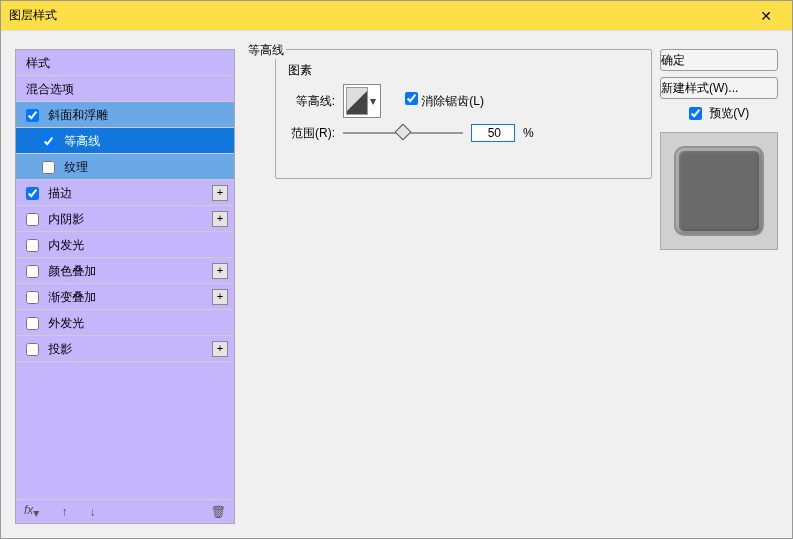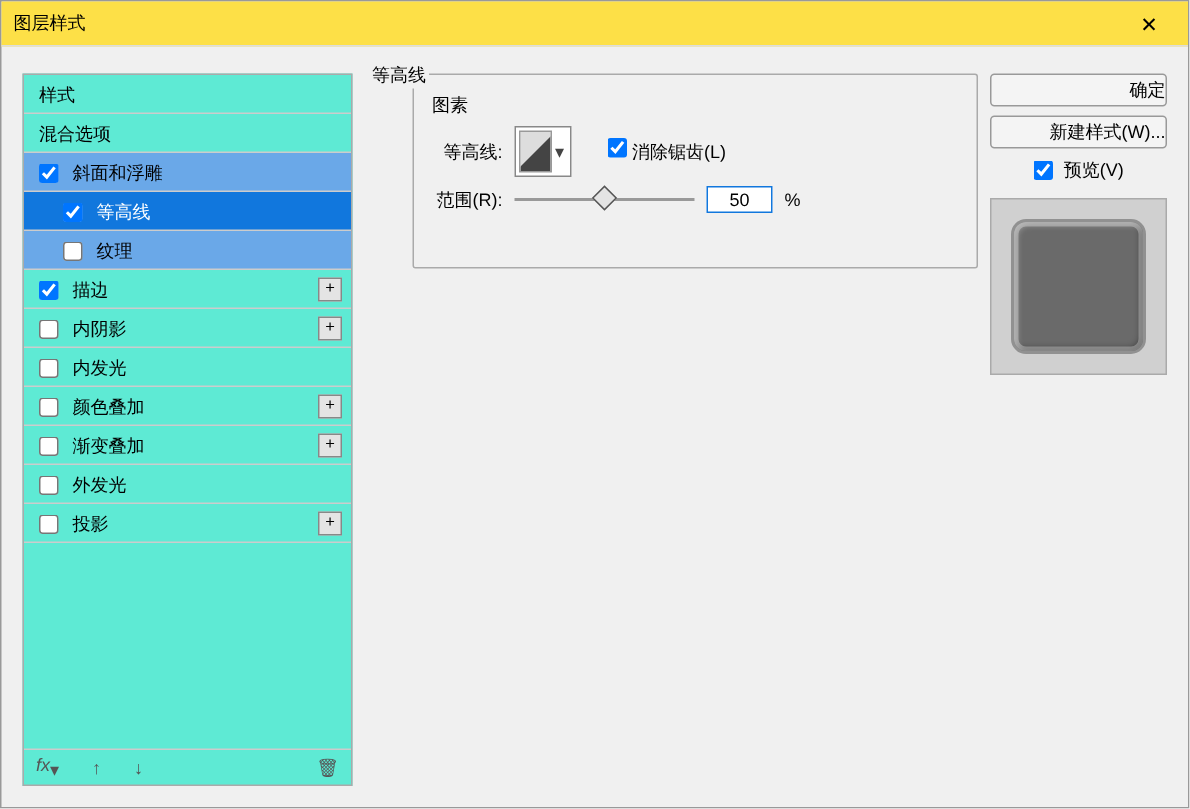--- a/index.html
+++ b/index.html
@@ -2,21 +2,21 @@
 <html><head>
 <meta charset="utf-8">
 <style>
 *{box-sizing:border-box;margin:0;padding:0;font-family:"Microsoft YaHei",SimSun,sans-serif;font-size:12px}
 body{background:#fff}
 .window{width:793px;height:539px;background:#f0f0f0;border:1px solid #999;position:relative}
 .titlebar{height:30px;background:#fde047;display:flex;align-items:center;padding:0 8px;border-bottom:1px solid #ddd}
 .titlebar .title{flex:1}
 .close-btn{width:36px;height:30px;display:flex;align-items:center;justify-content:center;font-size:14px;cursor:pointer}
 .body{position:absolute;top:30px;bottom:0;left:0;right:0;padding:18px 14px 14px 14px}
-.left-panel{position:absolute;top:18px;left:14px;width:220px;bottom:14px;background:#5eead4;border:1px solid #aaa}
+.left-panel{position:absolute;top:18px;left:14px;width:220px;bottom:14px;background:#c4b5fd;border:1px solid #aaa}
 .style-hdr{height:26px;line-height:26px;padding-left:10px;border-bottom:1px solid #ccc}
 .style-item{position:relative;height:26px;line-height:26px;padding-left:10px;border-bottom:1px solid #ccc;cursor:pointer}
 .style-item.sub{padding-left:26px}
 .style-item.sel-dark{background:#1177dd;color:#fff}
 .style-item.sel-light{background:#6aa8e8;color:#000}
 .style-item input[type=checkbox]{margin-right:6px;vertical-align:middle}
 .plus-icon{position:absolute;right:6px;top:5px;width:16px;height:16px;background:#e4e4e4;border:1px solid #888;text-align:center;line-height:13px;font-size:11px}
 .left-footer{position:absolute;bottom:0;left:0;right:0;height:24px;border-top:1px solid #ccc;display:flex;align-items:center;padding:0 8px;gap:22px}
 .left-footer .gap{flex:1}
 .ico{font-family:Arial;color:#555;cursor:pointer}
@@ -29,24 +29,24 @@
 .row1{top:34px}
 .row2{top:74px}
 .lbl{width:56px;text-align:right;white-space:nowrap}
 .contour-pick{width:38px;height:34px;border:1px solid #888;background:#fff;cursor:pointer;display:flex;padding:2px}
 .contour-pick .sw{flex:1;background:linear-gradient(135deg,#ddd 0%,#ddd 49%,#444 51%,#444 100%);border:1px solid #999}
 .contour-pick .caret{width:10px;display:flex;align-items:center;justify-content:center;color:#444}
 .chk{margin-left:16px}
 .slider-track{position:relative;width:120px;height:14px}
 .slider-track::before{content:"";position:absolute;top:6px;left:0;right:0;height:2px;background:#999}
 .slider-thumb{position:absolute;top:0;left:50%;width:12px;height:12px;border:1px solid #555;background:#e4e4e4;transform:translateX(-50%) rotate(45deg)}
-.numfield{width:44px;height:18px;border:1px solid #1177dd;background:#fff;text-align:center;padding:0 3px}
+.numfield{width:44px;height:18px;border:1px solid #1177dd;background:#fff;text-align:right;padding:0 13px}
 
 .right-panel{position:absolute;top:18px;right:14px;width:118px}
-.btn{width:100%;height:22px;margin-bottom:6px;background:#f4f4f4;border:1px solid #999;border-radius:3px;cursor:pointer;text-align:right;line-height:20px}
+.btn{width:100%;height:22px;margin-bottom:6px;background:#f4f4f4;border:1px solid #999;border-radius:3px;cursor:pointer;text-align:left;line-height:20px}
 .prev-row{margin-top:6px;text-align:center}
 .prev-row input{vertical-align:middle;margin-right:4px}
 .preview-box{margin-top:10px;width:118px;height:118px;border:1px solid #aaa;background:#d0d0d0;display:flex;align-items:center;justify-content:center}
 .preview-inner{width:86px;height:86px;background:#6a6a6a;border-radius:8px;box-shadow:inset 0 0 0 3px rgba(255,255,255,.3),0 0 0 2px rgba(0,0,0,.3),inset 2px 2px 4px rgba(255,255,255,.35),inset -2px -2px 4px rgba(0,0,0,.4)}
 </style>
 </head>
 <body>
 
 <div class="window">
   <div class="titlebar">

